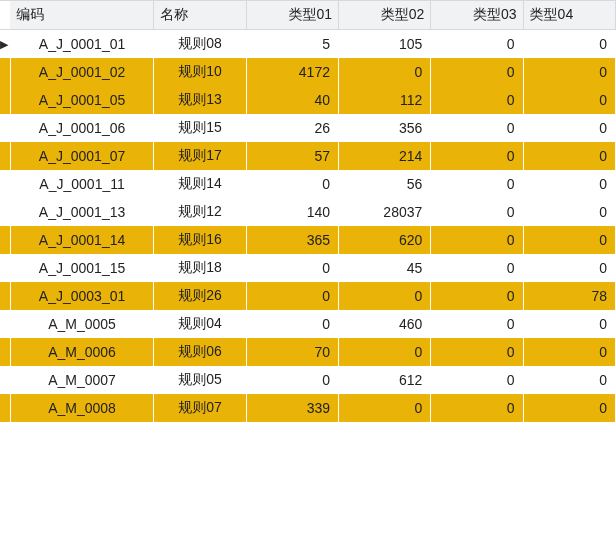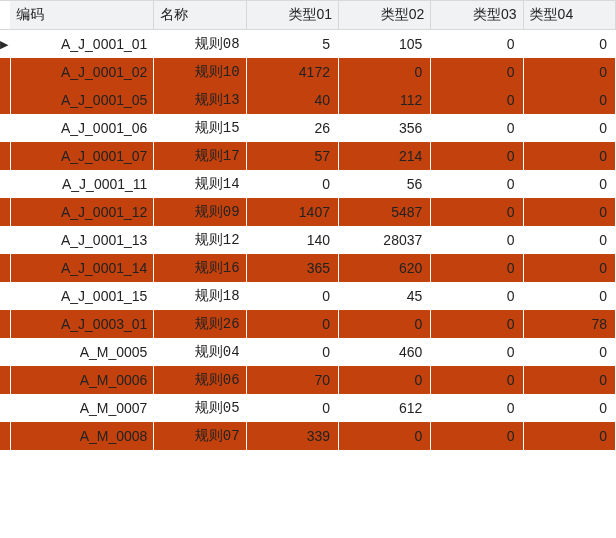--- a/index.html
+++ b/index.html
@@ -29,46 +29,46 @@
   }
   .hdr td.indicator {
     width: 10px;
     padding: 0;
     border-right: none;
     background: #fff;
     border-top: 1px solid #d6d8db;
     border-bottom: 1px solid #d6d8db;
   }
   .col-code   { width: 140px; }
-  .col-name   { width: 90px; font-family: Liberation Mono, monospace; }
+  .col-name   { width: 90px; }
   .col-t      { width: 90px; text-align: right; }
   .col-t-last { width: 90px; }
   tbody tr { height: 28px; }
   tbody tr.odd  { background: #ffffff; }
-  tbody tr.even { background: #c2410c; }
+  tbody tr.even { background: #eab308; }
   tbody td {
     padding: 4px 6px 4px 6px;
     border-right: 1px solid transparent;
     white-space: nowrap;
     overflow: hidden;
   }
   tbody td.indicator {
     width: 10px;
     padding: 0;
     position: relative;
   }
   .row-marker {
     position: absolute;
     left: 0; top: 50%;
     transform: translateY(-50%);
     font-size: 11px;
     color: #2a2a2a;
     line-height: 1;
   }
-  .txt { text-align: right; }
+  .txt { text-align: center; }
   .num { text-align: right; padding-right: 8px; }
 </style>
 </head>
 <body>
 
 <table class="grid">
   <thead>
     <tr class="hdr">
       <td class="indicator"></td>
       <td class="col-code">编码</td>
@@ -129,29 +129,20 @@
       </tr>
       <tr class="odd">
         <td class="indicator"></td>
         <td class="txt col-code">A_J_0001_11</td>
         <td class="txt col-name">规则14</td>
         <td class="num col-t">0</td>
         <td class="num col-t">56</td>
         <td class="num col-t">0</td>
         <td class="num col-t-last">0</td>
       </tr>
-      <tr class="even">
-        <td class="indicator"></td>
-        <td class="txt col-code">A_J_0001_12</td>
-        <td class="txt col-name">规则09</td>
-        <td class="num col-t">1407</td>
-        <td class="num col-t">5487</td>
-        <td class="num col-t">0</td>
-        <td class="num col-t-last">0</td>
-      </tr>
       <tr class="odd">
         <td class="indicator"></td>
         <td class="txt col-code">A_J_0001_13</td>
         <td class="txt col-name">规则12</td>
         <td class="num col-t">140</td>
         <td class="num col-t">28037</td>
         <td class="num col-t">0</td>
         <td class="num col-t-last">0</td>
       </tr>
       <tr class="even">

